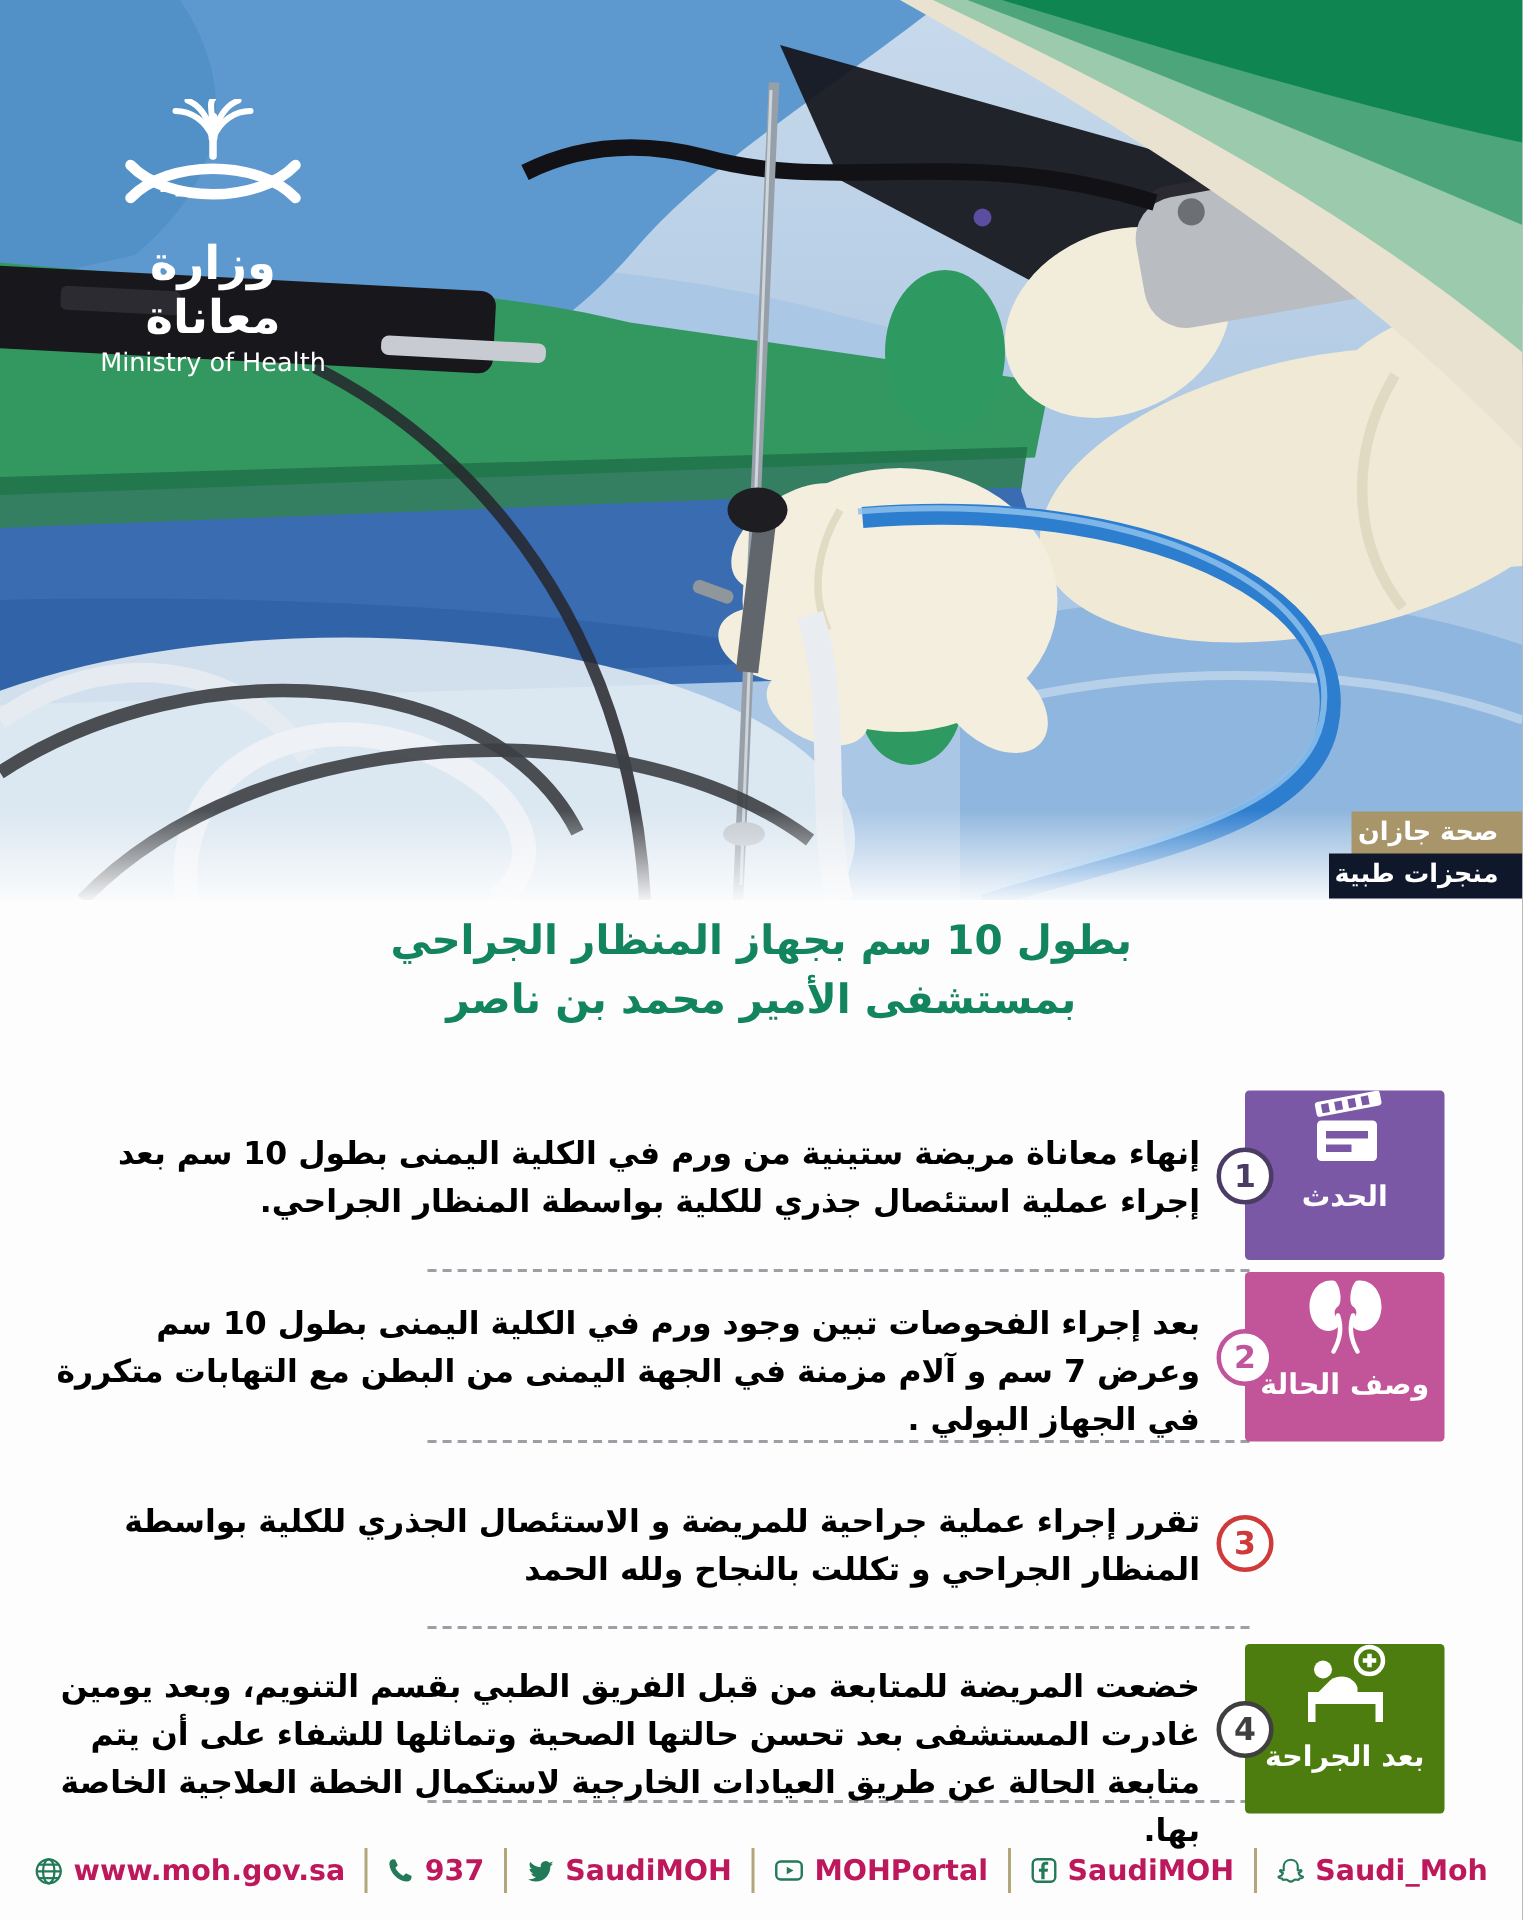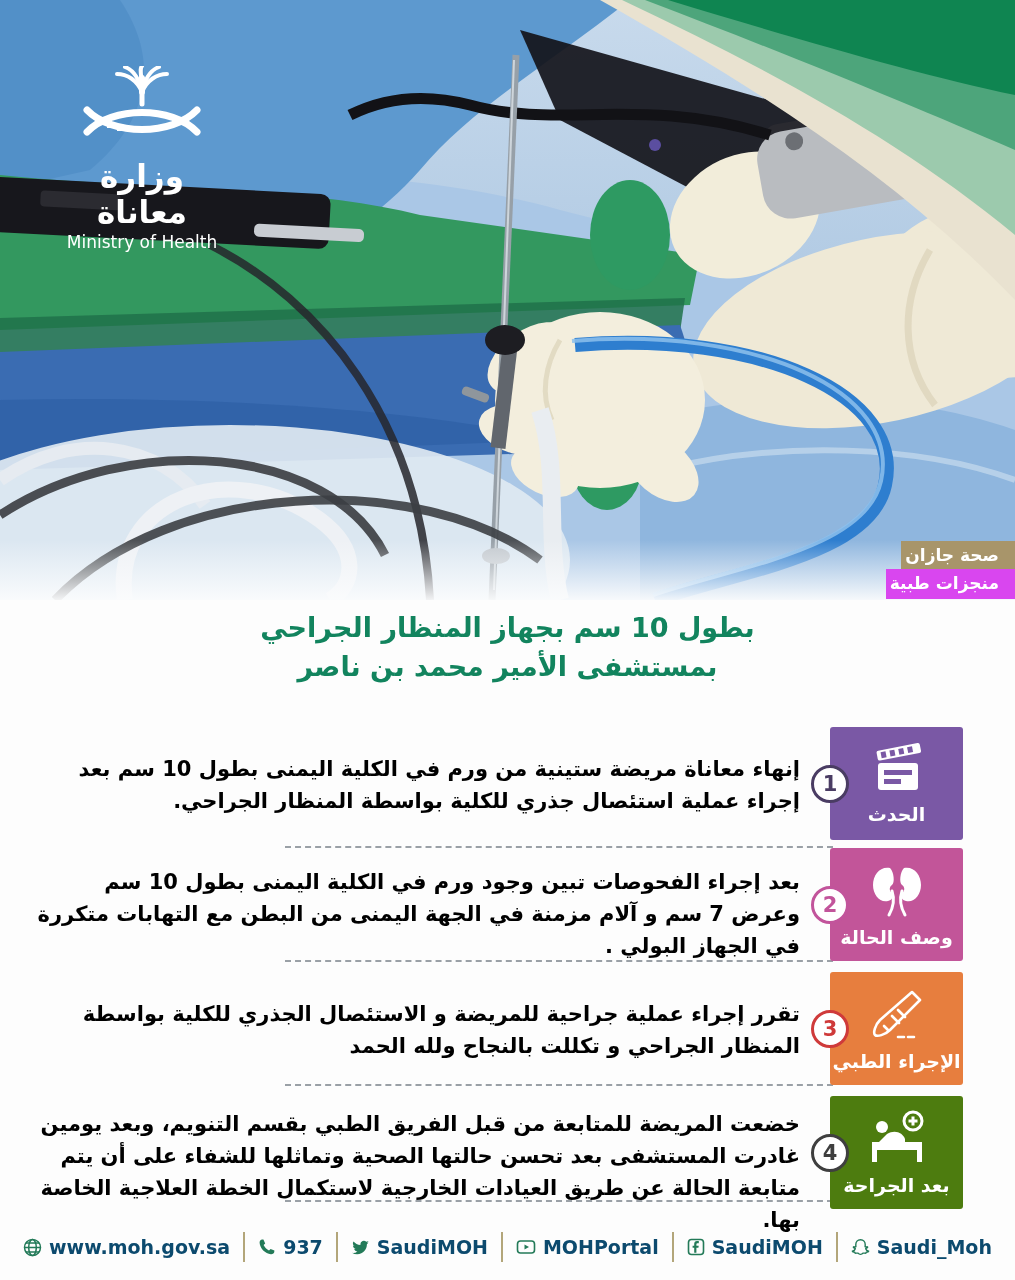--- a/index.html
+++ b/index.html
@@ -17,33 +17,33 @@
     position:absolute; left:52px; top:66px; width:180px; text-align:center;
     color:#ffffff; z-index:5;
   }
   .logo .logo-ar { font-size:31px; font-weight:bold; letter-spacing:1px; direction:rtl; }
   .logo .logo-en { font-size:17px; margin-top:2px; }
 
   
   .badge { position:absolute; right:0; z-index:6; color:#fff; font-weight:bold;
            font-size:17px; direction:rtl; padding:4px 16px 6px 4px; }
   .badge-region  { top:541px; background:#a8956a; }
-  .badge-category{ top:569px; background:#d946ef; }
+  .badge-category{ top:569px; background:#0f172a; }
 
   
   .title {
     position:absolute; left:0; top:608px; width:1015px; text-align:center;
     color:#12845e; font-weight:bold; font-size:27px; line-height:39px;
     direction:rtl; z-index:4;
   }
 
   
   .section-box {
     position:absolute; right:52px; width:133px; height:113px; border-radius:3px;
-    display:flex; flex-direction:column; align-items:center; justify-content:center;
+    display:flex; flex-direction:column; align-items:center; 
     z-index:4;
   }
   .section-box .box-label { color:#fff; font-weight:bold; font-size:19px; direction:rtl; margin-top:4px; }
   .box-event     { top:727px; background:#7a58a5; }
   .box-case      { top:848px; background:#c25599; }
   .box-procedure { top:972px; background:#e77e3e; }
   .box-after     { top:1096px; background:#4d7c0f; }
 
   .num-circle {
     position:absolute; width:38px; height:38px; border-radius:50%;
@@ -68,21 +68,21 @@
     position:absolute; left:285px; width:548px; height:0;
     border-top:2px dashed #9aa0a6; z-index:2;
   }
   .sep-1 { top:846px; } .sep-2 { top:960px; } .sep-3 { top:1084px; } .sep-4 { top:1200px; }
 
   
   .footer {
     position:absolute; left:0; top:1232px; width:1015px;
     display:flex; align-items:center; justify-content:center; gap:13px; z-index:3;
   }
-  .footer-item { display:flex; align-items:center; gap:7px; color:#0c4a6e;
+  .footer-item { display:flex; align-items:center; gap:7px; color:#be185d;
                  font-size:19px; font-weight:bold; }
   .footer-item svg { display:block; }
   .footer-bar { width:2px; height:30px; background:#b3a67a; }
 </style>
 </head>
 <body>
 
 <div id="canvas">
 
   <div class="photo">
@@ -249,34 +249,20 @@
           <path d="M34,29 C31,38 33,46 37,53"></path>
         </g>
       </svg>
     </span>
     <div class="box-label">وصف الحالة</div>
   </div>
   <div class="num-circle num-2">2</div>
   <div class="section-text text-case">بعد إجراء الفحوصات تبين وجود ورم في الكلية اليمنى بطول 10 سم وعرض 7 سم و آلام مزمنة في الجهة اليمنى من البطن مع التهابات متكررة في الجهاز البولي .</div>
   <div class="dashed-sep sep-2"></div>
 
-  <div class="section-box box-procedure">
-    <span>
-      <svg width="58" height="56" viewBox="0 0 58 56">
-        <g stroke="#ffffff" stroke-width="2.6" fill="none" stroke-linecap="round" stroke-linejoin="round">
-          <path d="M44,6 L52,14 L22,44 C17,49 9,51 7,49 C5,47 7,39 12,34 Z"></path>
-          <path d="M30,24 l7,7"></path>
-          <path d="M24,30 l7,7"></path>
-          <path d="M16,40 l4,4"></path>
-          <path d="M30,51 h6 M40,51 h6" stroke-dasharray="6 4"></path>
-        </g>
-      </svg>
-    </span>
-    <div class="box-label">الإجراء الطبي</div>
-  </div>
   <div class="num-circle num-3">3</div>
   <div class="section-text text-procedure">تقرر إجراء عملية جراحية للمريضة و الاستئصال الجذري للكلية بواسطة المنظار الجراحي و تكللت بالنجاح ولله الحمد</div>
   <div class="dashed-sep sep-3"></div>
 
   <div class="section-box box-after">
     <span>
       <svg width="60" height="56" viewBox="0 0 60 56">
         <circle cx="46" cy="11" r="9" fill="none" stroke="#ffffff" stroke-width="3"></circle>
         <path d="M46,6.5 v9 M41.5,11 h9" stroke="#ffffff" stroke-width="3"></path>
         <circle cx="15" cy="17" r="6" fill="#ffffff"></circle>

